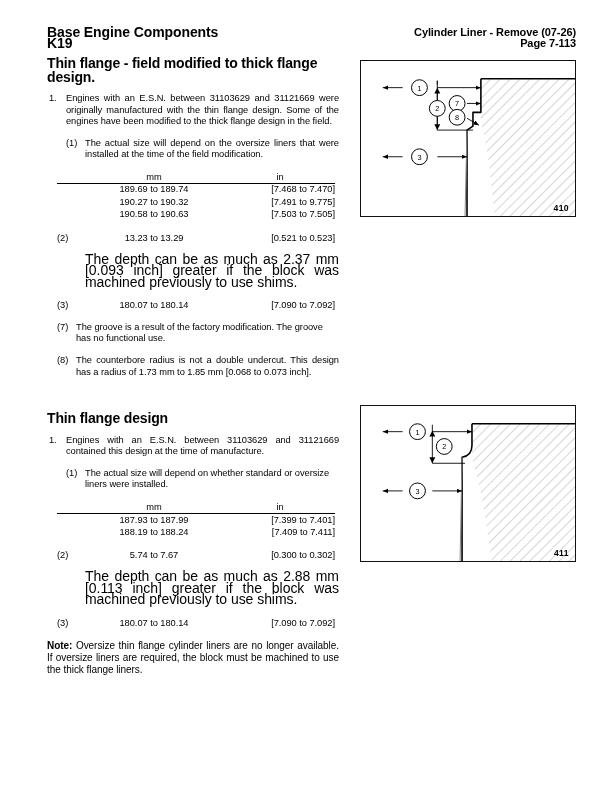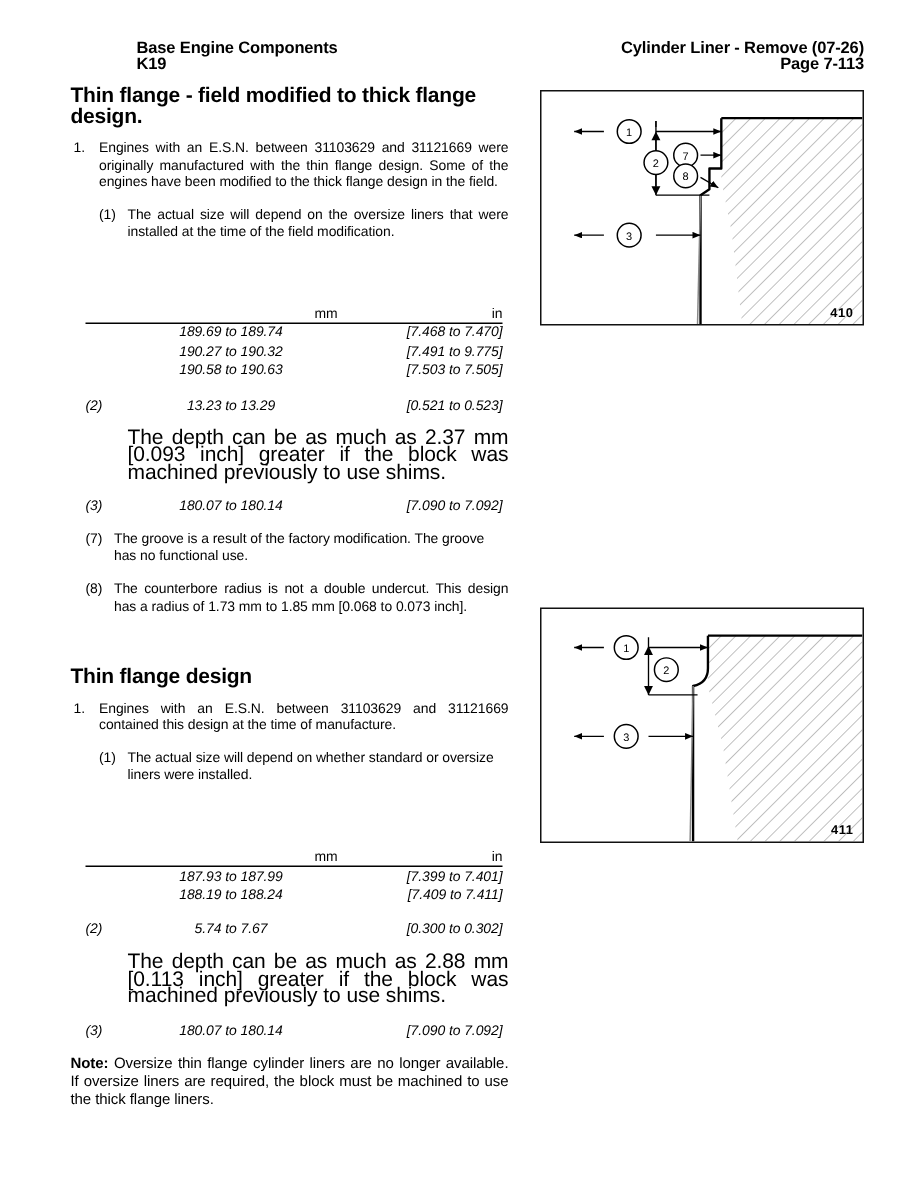--- a/index.html
+++ b/index.html
@@ -22,25 +22,24 @@
     left: 0; top: 0;
     width: 608px;
     height: 786px;
   }
 
   
   .runhead-left {
     position: absolute;
     left: 47px;
     top: 27px;
-    font-size: 11px;
+    font-size: 14px;
     font-weight: bold;
     line-height: 10.5px;
     letter-spacing: -0.1px;
-    margin-left: 44px;
   }
   .runhead-right {
     position: absolute;
     right: 32px;
     top: 27px;
     text-align: right;
     font-size: 11px;
     font-weight: bold;
     line-height: 10.5px;
     letter-spacing: -0.1px;
@@ -120,33 +119,31 @@
     width: 278px;
     font-size: 9.3px;
     letter-spacing: -0.05px;
   }
   .spec-head {
     display: flex;
     padding-bottom: 1px;
   }
   .spec-head .c1,
   .spec-head .c2 {
-    text-align: right;
-    margin-top: 32px;
+    text-align: center;
   }
   .spec-rule {
     border-top: 1.1px solid #000;
     width: 100%;
     height: 0;
   }
   .spec-row {
     display: flex;
     line-height: 11.9px;
     padding-top: 0.5px;
-    font-style: italic;
   }
   .c0 { width: 26px; flex: none; text-align: left; }
   .c1 { width: 142px; flex: none; text-align: center; }
   .c2 { width: 110px; flex: none; text-align: right; }
 
   .spec-row.gap { margin-top: 11px; }
 
   
   .figure {
     position: absolute;

